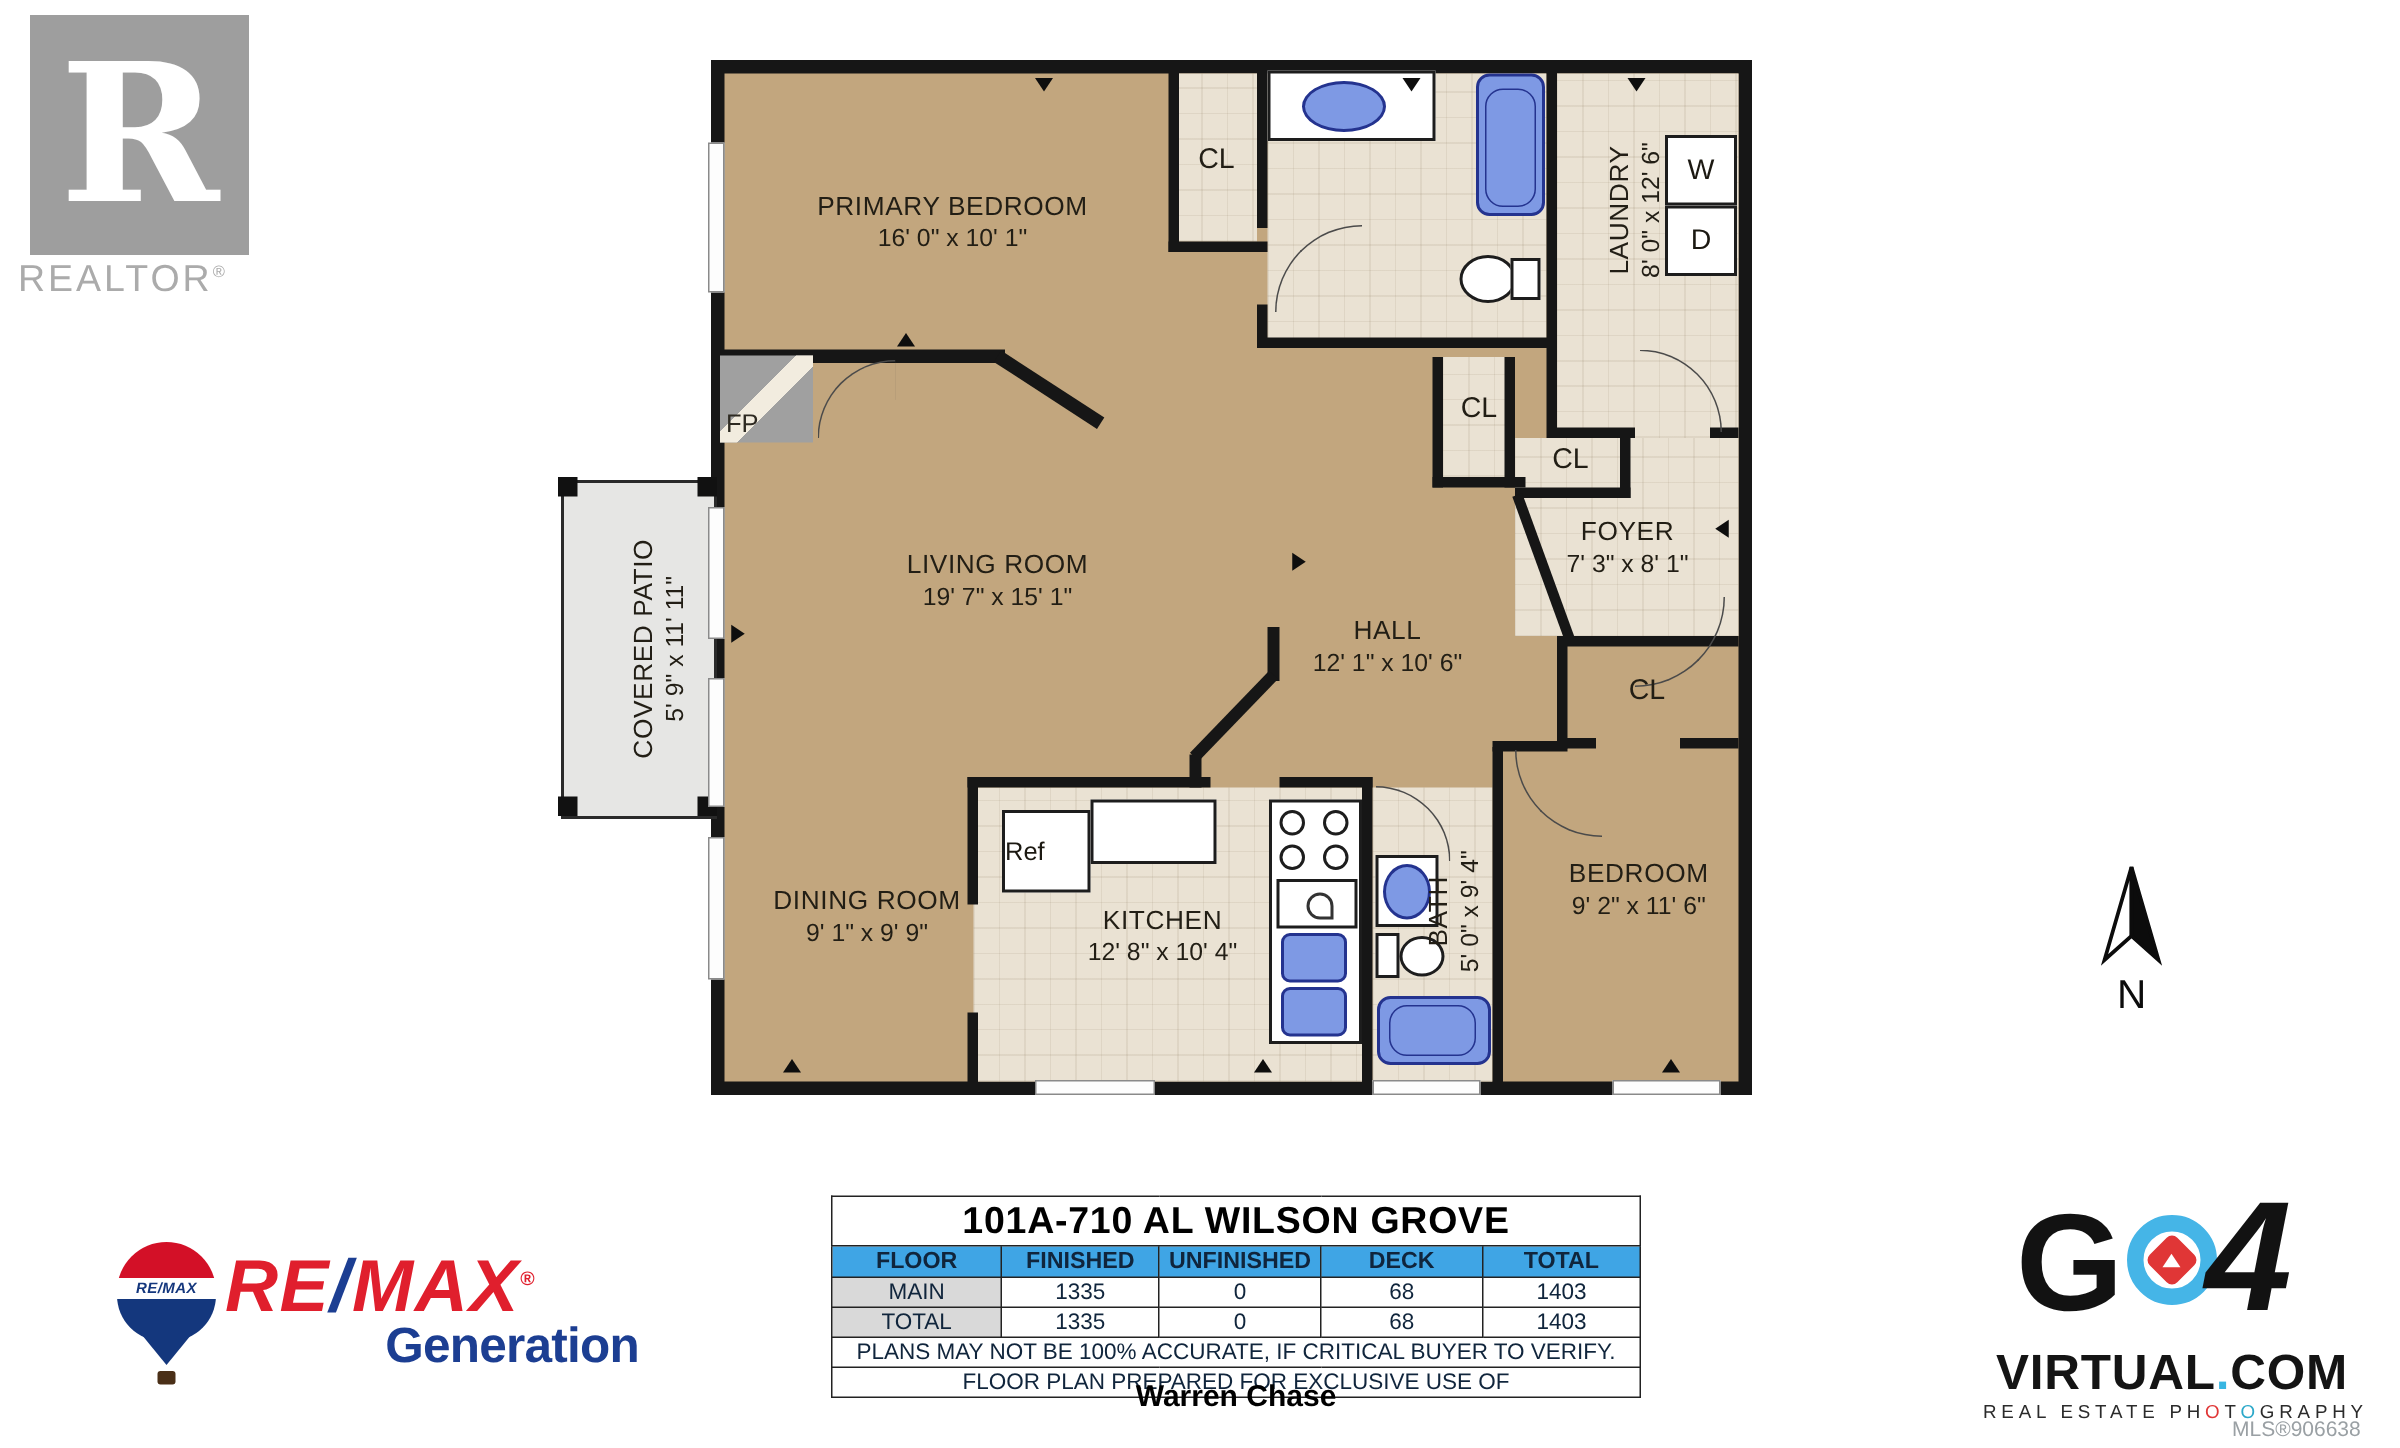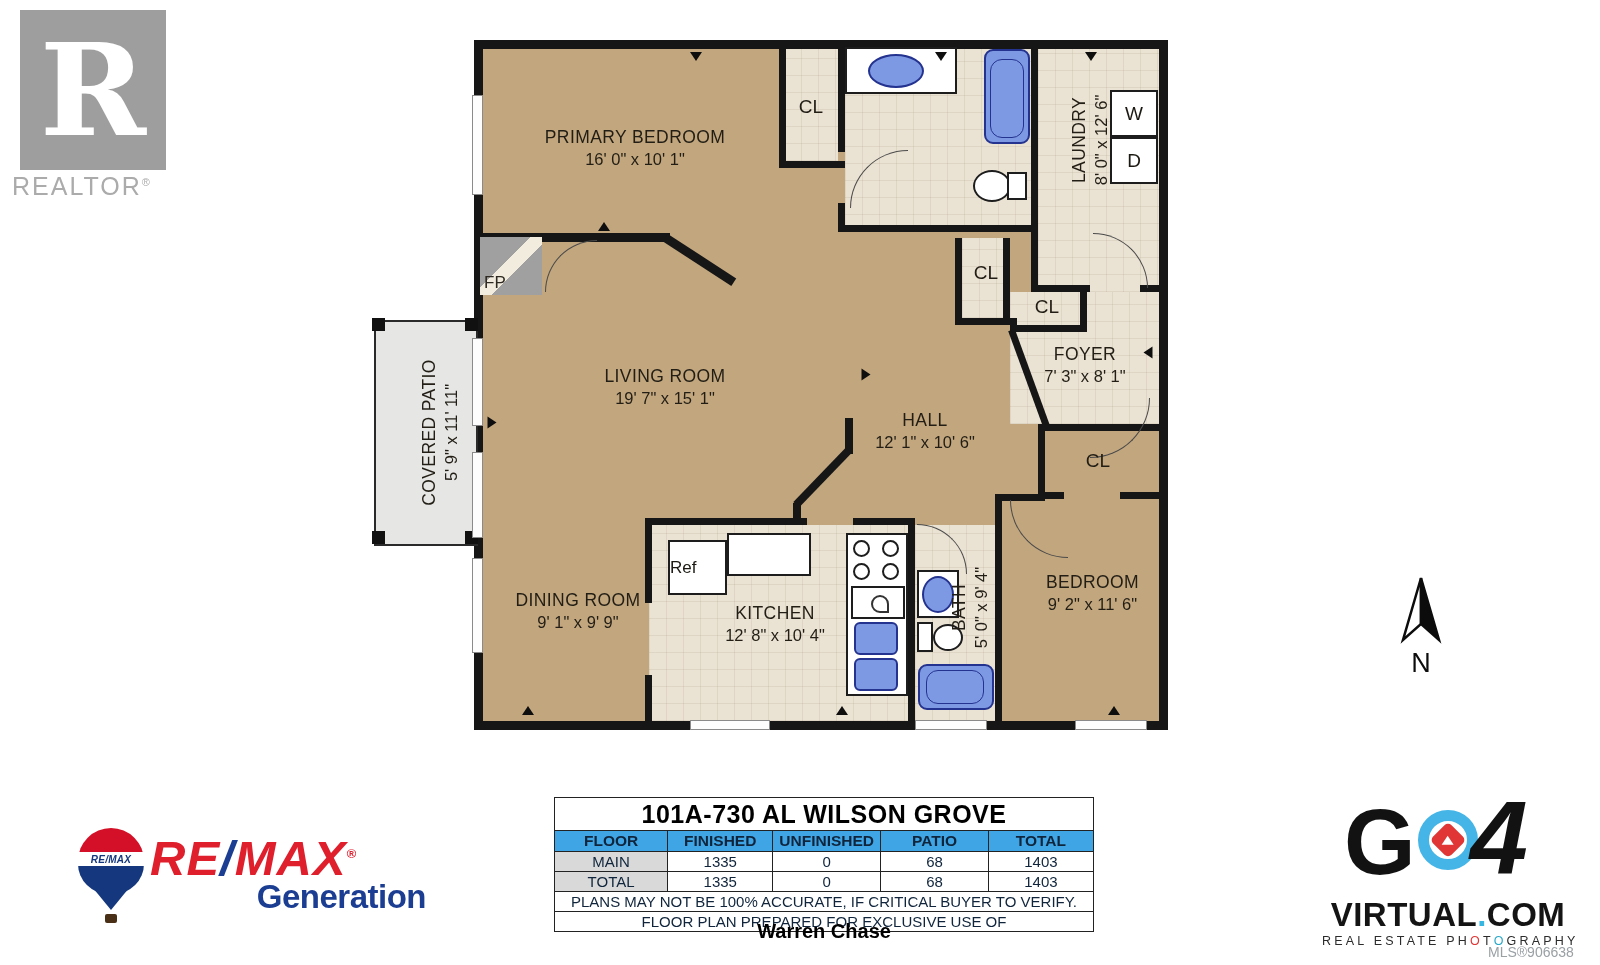--- a/index.html
+++ b/index.html
@@ -268,27 +268,27 @@
     <svg width="56" height="78" viewBox="0 0 56 78">
       <polygon points="28,4 10,66 28,50" fill="#ffffff" stroke="#0c0c0c" stroke-width="2.5"></polygon>
       <polygon points="28,4 46,66 28,50" fill="#0c0c0c" stroke="#0c0c0c" stroke-width="2.5"></polygon>
     </svg>
     <div class="n">N</div>
   </div>
 
   <table id="sum-table">
     <tbody>
         <tr>
-          <td class="title" colspan="5">101A-730 AL WILSON GROVE</td>
+          <td class="title" colspan="5">101A-710 AL WILSON GROVE</td>
         </tr>
     <tr>
       <td class="hd" style="width:21%;">FLOOR</td>
       <td class="hd" style="width:19.5%;">FINISHED</td>
       <td class="hd" style="width:20%;">UNFINISHED</td>
-      <td class="hd" style="width:20%;">PATIO</td>
+      <td class="hd" style="width:20%;">DECK</td>
       <td class="hd" style="width:19.5%;">TOTAL</td>
     </tr>
     <tr>
       <td class="lblcell">MAIN</td>
       <td>1335</td>
       <td>0</td>
       <td>68</td>
       <td class="b">1403</td>
     </tr>
     <tr class="b">

